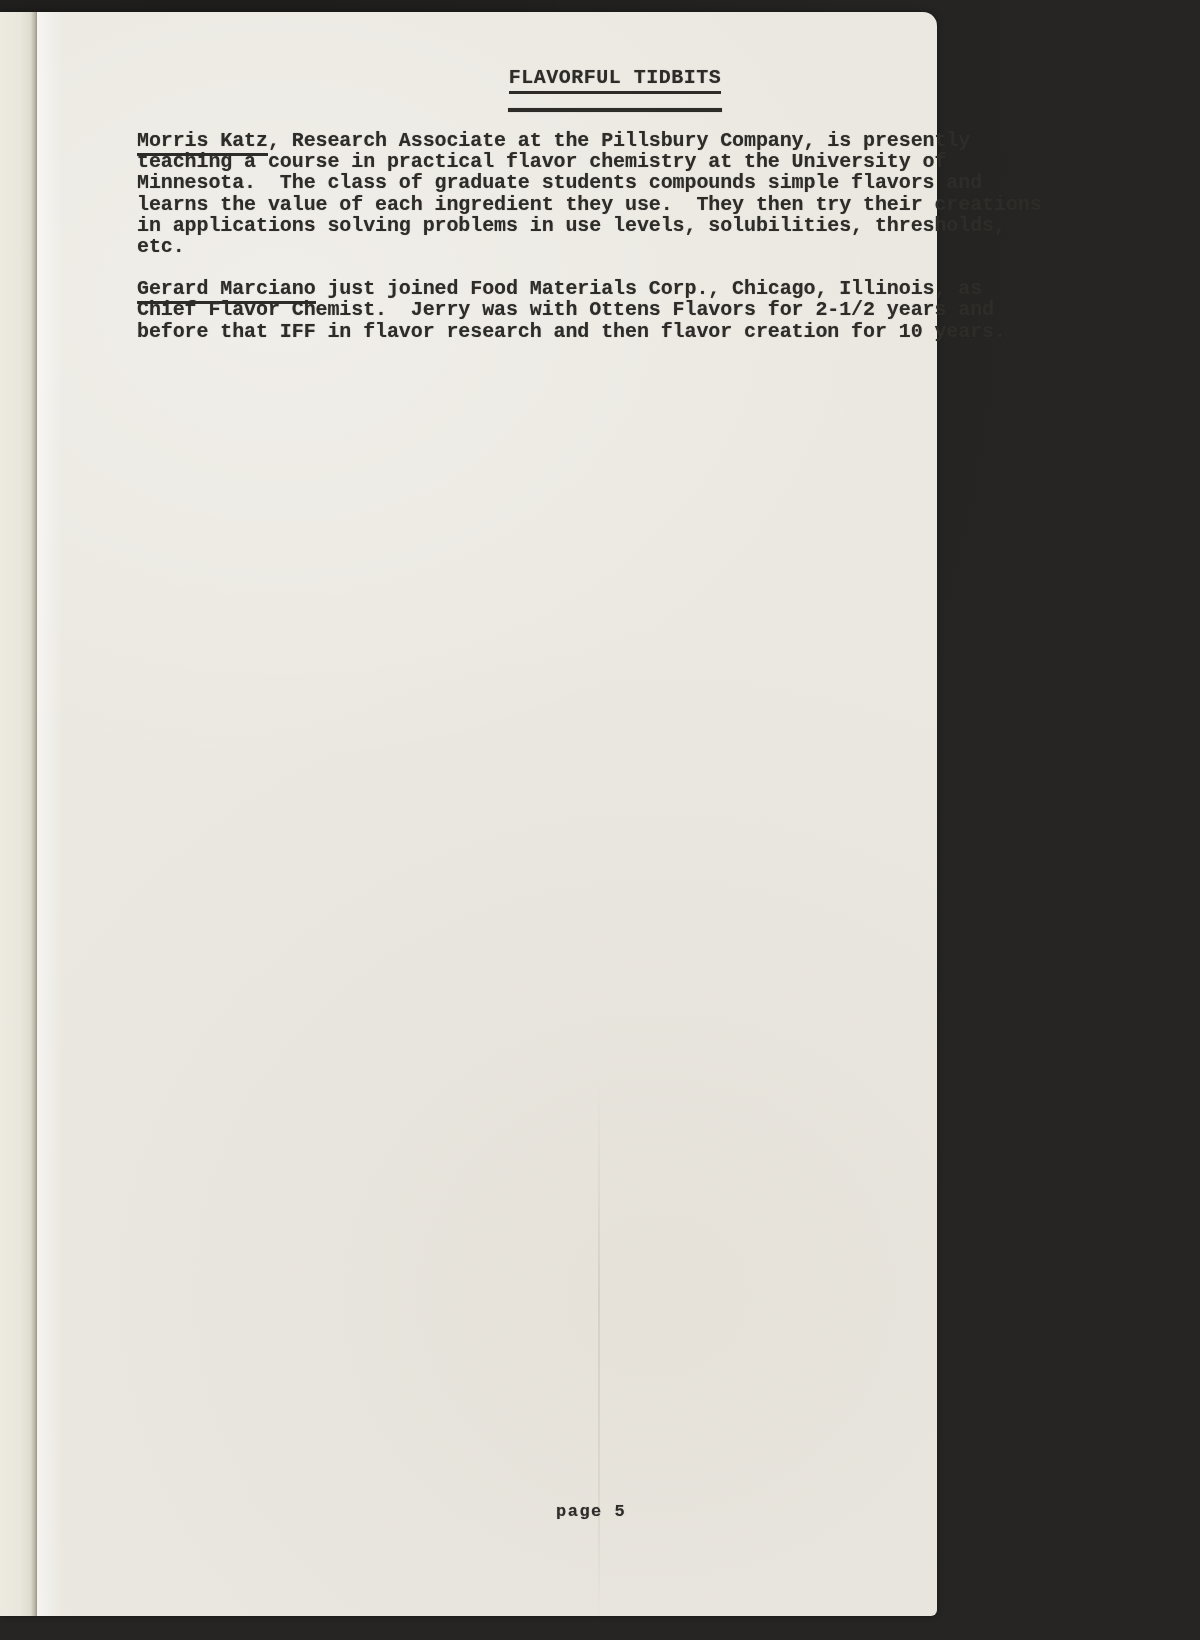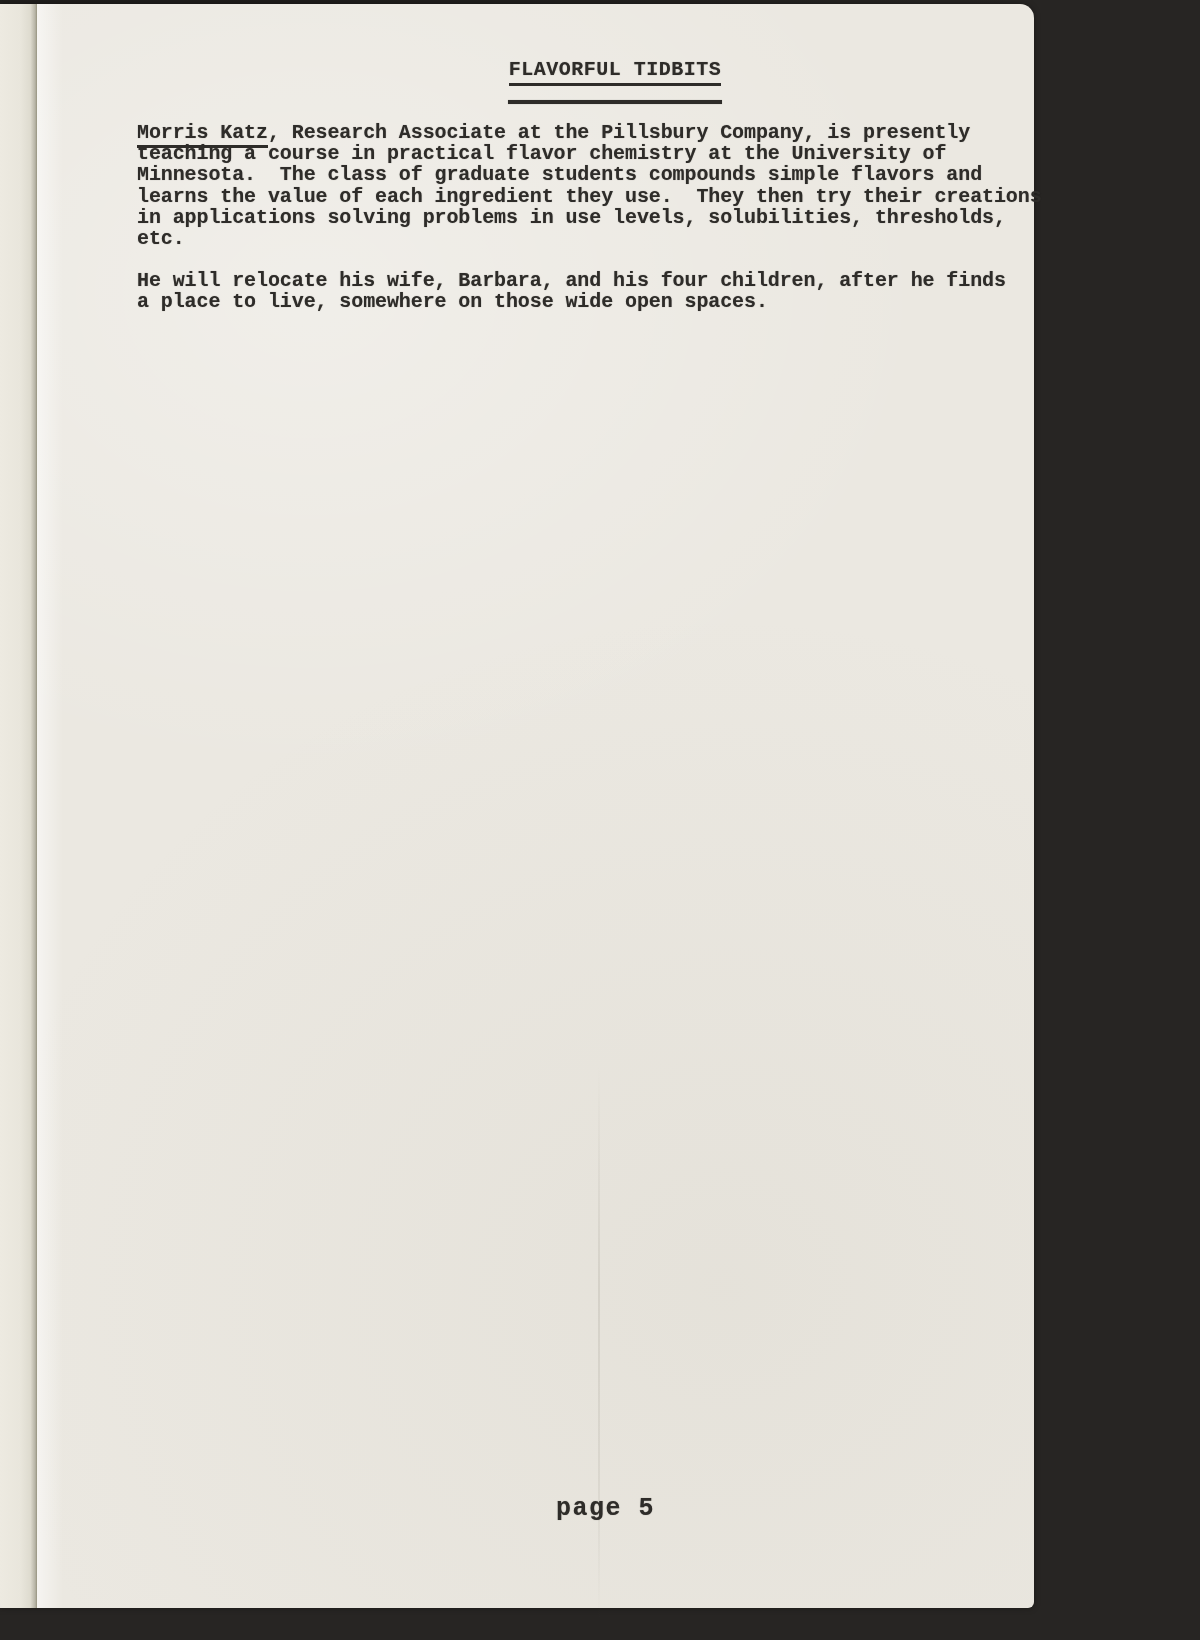--- a/index.html
+++ b/index.html
@@ -17,22 +17,22 @@
   .scan-bg {
     position: absolute;
     inset: 0;
     background:
       radial-gradient(ellipse at 20% 10%, rgba(0,0,0,0.25), transparent 60%),
       #272523;
   }
   .paper {
     position: absolute;
     left: 0;
-    top: 4px;
-    width: 1034px;
+    top: 12px;
+    width: 937px;
     height: 1604px;
     background:
       radial-gradient(ellipse 900px 700px at 30% 18%, rgba(255,255,255,0.28), transparent 70%),
       radial-gradient(ellipse 1000px 900px at 70% 80%, rgba(185,180,165,0.12), transparent 75%),
       #ebe8e1;
     border-radius: 0 14px 6px 0;
     box-shadow: 0 0 6px rgba(0,0,0,0.35);
   }
   
   .binding-strip {
@@ -101,21 +101,21 @@
     white-space: pre;
   }
   .lead {
     border-bottom: 3px solid #2e2c29;
     padding-bottom: 1px;
   }
   .page-number {
     position: absolute;
     left: 556px;
     top: 1490px;
-    font-size: 25px;
+    font-size: 17px;
     letter-spacing: 1.5px;
     white-space: pre;
   }
 </style>
 </head>
 <body>
 
 <div class="scan-bg"></div>
 
 <div class="paper">
@@ -130,20 +130,21 @@
 
   <div class="body-text type">
     <p class="paragraph"><span class="lead">Morris Katz</span><span>, Research Associate at the Pillsbury Company, is presently
 teaching a course in practical flavor chemistry at the University of
 Minnesota.  The class of graduate students compounds simple flavors and
 learns the value of each ingredient they use.  They then try their creations
 in applications solving problems in use levels, solubilities, thresholds,
 etc.</span></p>
 
 
+    <p class="paragraph"><span class="lead">Gerard Marciano</span><span> just joined Food Materials Corp., Chicago, Illinois, as
+Chief Flavor Chemist.  Jerry was with Ottens Flavors for 2-1/2 years and
+before that IFF in flavor research and then flavor creation for 10 years.</span></p>
 
-    <p class="paragraph"><span class="lead"></span><span>He will relocate his wife, Barbara, and his four children, after he finds
-a place to live, somewhere on those wide open spaces.</span></p>
 
   </div>
 
   <div class="page-number type">page 5</div>
 </div>
 
 </body></html>

